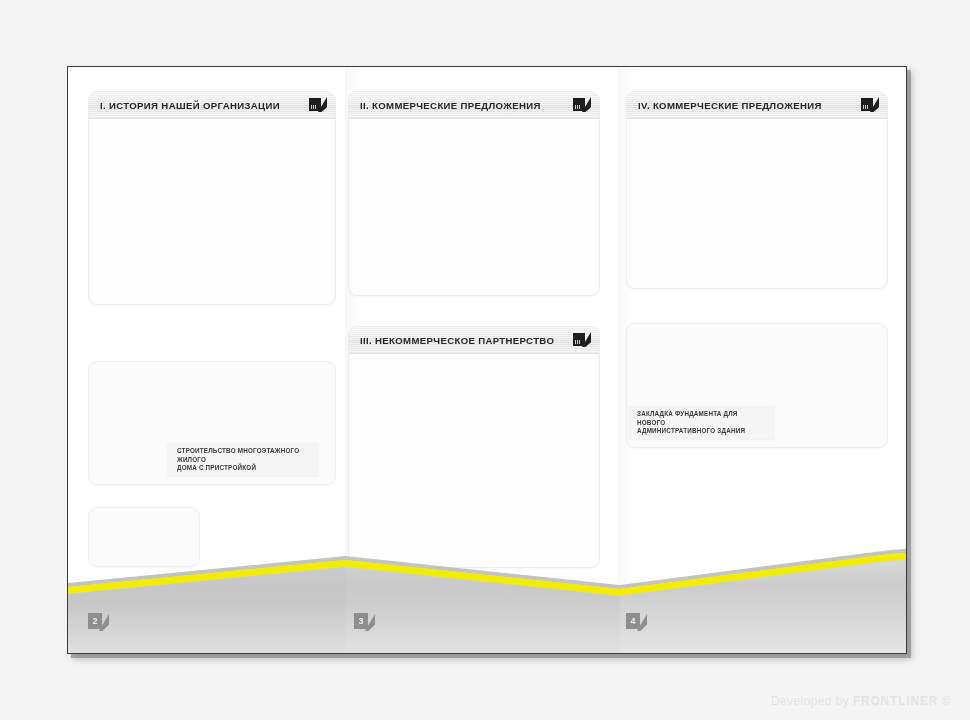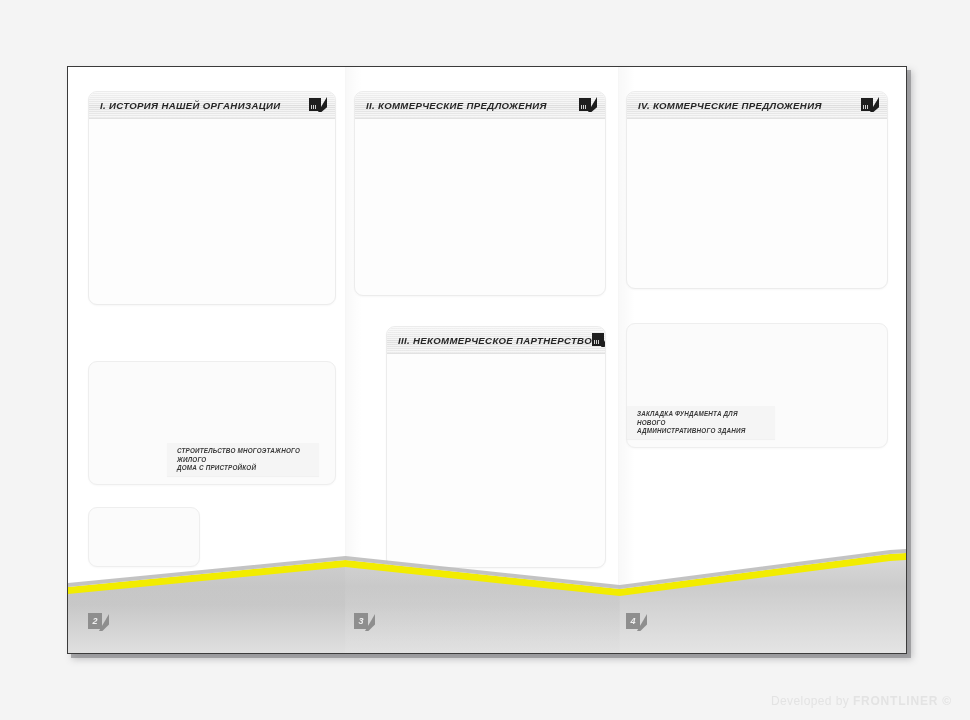--- a/index.html
+++ b/index.html
@@ -20,21 +20,20 @@
   
   #brochure-frame {
     position: absolute;
     left: 67px; top: 66px;
     width: 840px; height: 588px;
     background: #ffffff;
     border: 1px solid #3b3b3b;
     box-shadow: 4px 4px 0 0 rgba(120,120,124,0.55),
                 5px 5px 7px 0 rgba(90,90,95,0.35);
     overflow: hidden;
-    font-style: italic;
   }
 
   
   .fold {
     position: absolute; top: 0; bottom: 0;
     width: 1px;
     background: linear-gradient(to right, rgba(0,0,0,0.055), rgba(0,0,0,0.02));
     pointer-events: none;
   }
   .fold.f1 { left: 277px; }
@@ -47,21 +46,21 @@
   .fold-soft.s1 { left: 278px; }
   .fold-soft.s2 { left: 551px; }
 
   
   .column {
     position: absolute;
     top: 0;
     padding-top: 24px;
   }
   #column-1 { left: 20px;  width: 248px; }
-  #column-2 { left: 286px; width: 252px; }
+  #column-2 { left: 280px; width: 252px; }
   #column-3 { left: 558px; width: 262px; }
 
   
   .panel {
     position: relative;
     background: #fdfdfd;
     border: 1px solid #ececec;
     border-radius: 9px;
     margin-bottom: 18px;
     box-shadow: 0 1px 2px rgba(0,0,0,0.035);
@@ -247,21 +246,21 @@
         <div class="panel-header">
           <div class="panel-title">II. КОММЕРЧЕСКИЕ ПРЕДЛОЖЕНИЯ</div>
           <div class="hdr-icon">
             <div class="blk"></div>
               <div class="curl"></div>
           </div>
         </div>
         <div class="panel-body"></div>
       </div>
 
-      <div class="panel" style="height:242px; margin-top:30px;margin-left:32px;">
+      <div class="panel" style="height:242px; margin-top:30px;">
         <div class="panel-header">
           <div class="panel-title">III. НЕКОММЕРЧЕСКОЕ ПАРТНЕРСТВО</div>
           <div class="hdr-icon">
             <div class="blk"></div>
               <div class="curl"></div>
           </div>
         </div>
         <div class="panel-body"></div>
       </div>
 

